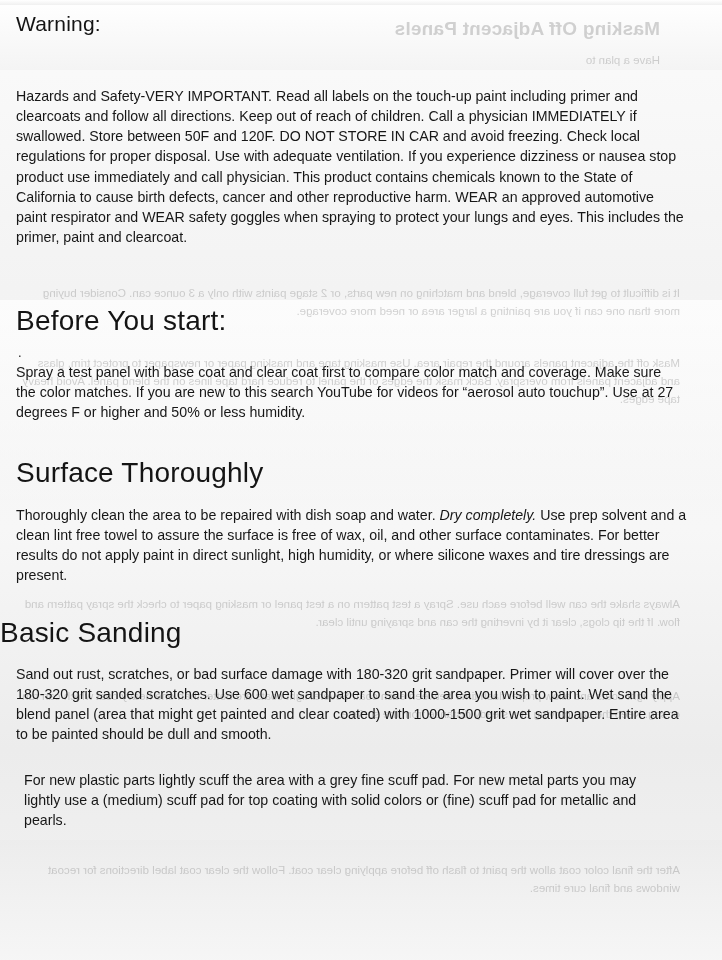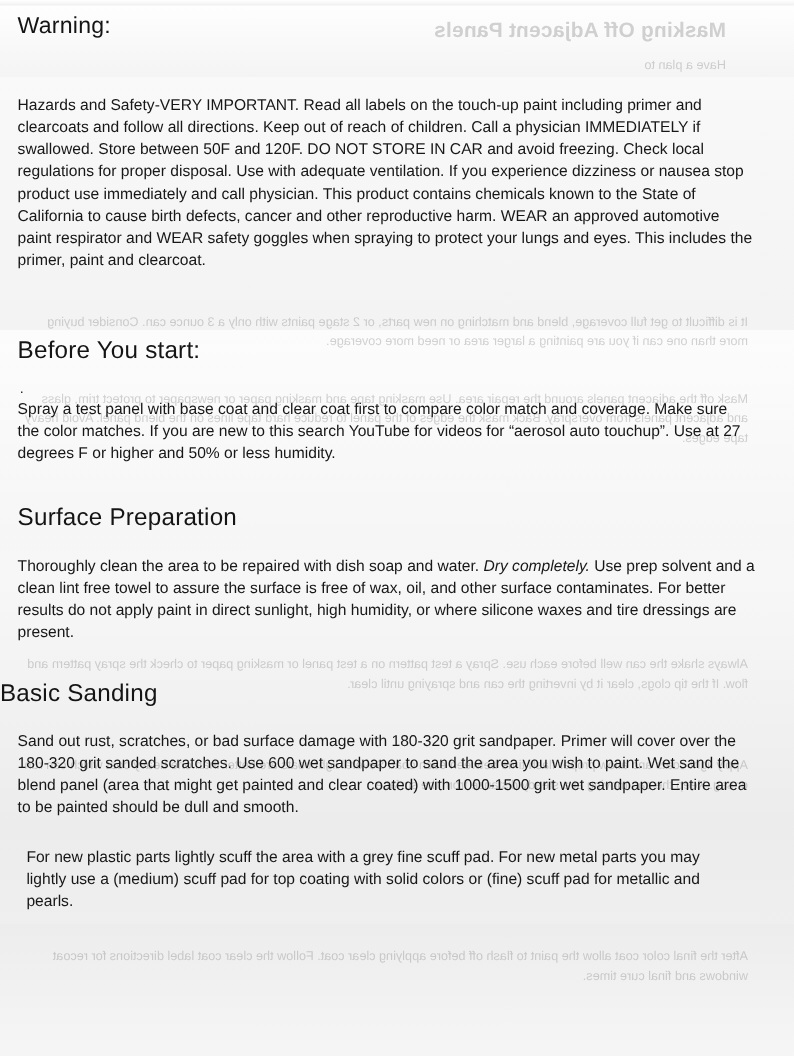--- a/index.html
+++ b/index.html
@@ -54,21 +54,21 @@
   }
 
   .content {
     position: relative;
     z-index: 5;
   }
 
   h2.section {
     margin: 0;
     font-weight: normal;
-    font-size: 22px;
+    font-size: 28px;
     letter-spacing: 0.2px;
     color: #141414;
   }
   p.body {
     margin: 0;
     font-size: 14.2px;
     line-height: 1.42;
     color: #171717;
   }
   .ital { font-style: italic; margin-top: 16px; }
@@ -141,21 +141,21 @@
 
   <div class="content">
 
     <h2 class="section" id="warning-heading">Warning:</h2>
     <p class="body" id="warning-body">Hazards and Safety-VERY IMPORTANT. Read all labels on the touch-up paint including primer and clearcoats and follow all directions. Keep out of reach of children. Call a physician IMMEDIATELY if swallowed. Store between 50F and 120F. DO NOT STORE IN CAR and avoid freezing. Check local regulations for proper disposal. Use with adequate ventilation. If you experience dizziness or nausea stop product use immediately and call physician. This product contains chemicals known to the State of California to cause birth defects, cancer and other reproductive harm. WEAR an approved automotive paint respirator and WEAR safety goggles when spraying to protect your lungs and eyes. This includes the primer, paint and clearcoat.</p>
 
     <h2 class="section" id="before-heading">Before You start:</h2>
     <div id="before-dot">.</div>
     <p class="body" id="before-body">Spray a test panel with base coat and clear coat first to compare color match and coverage. Make sure the color matches.  If you are new to this search YouTube for videos for “aerosol auto touchup”.  Use at 27 degrees F or higher and 50% or less humidity.</p>
 
-    <h2 class="section" id="surface-heading">Surface Preparation</h2>
+    <h2 class="section" id="surface-heading">Surface Thoroughly</h2>
     <p class="body" id="surface-body"><span>Thoroughly clean the area to be repaired with dish soap and water.  </span><span class="ital">Dry completely.</span><span> Use prep solvent and a clean lint free towel to assure the surface is free of wax, oil, and other surface contaminates. For better results do not apply paint in direct sunlight, high humidity, or where silicone waxes and tire dressings are present.</span></p>
 
     <h2 class="section" id="sanding-heading">Basic Sanding</h2>
     <p class="body" id="sanding-body">Sand out rust, scratches, or bad surface damage with 180-320 grit sandpaper. Primer will cover over the 180-320 grit sanded scratches. Use 600 wet sandpaper to sand the area you wish to paint. Wet sand the blend panel (area that might get painted and clear coated) with 1000-1500 grit wet sandpaper. Entire area to be painted should be dull and smooth.</p>
     <p class="body" id="sanding-body2">For new plastic parts lightly scuff the area with a grey fine scuff pad. For new metal parts you may lightly use a (medium) scuff pad for top coating with solid colors or (fine) scuff pad for metallic and pearls.</p>
 
   </div>
 
 
 </div>

